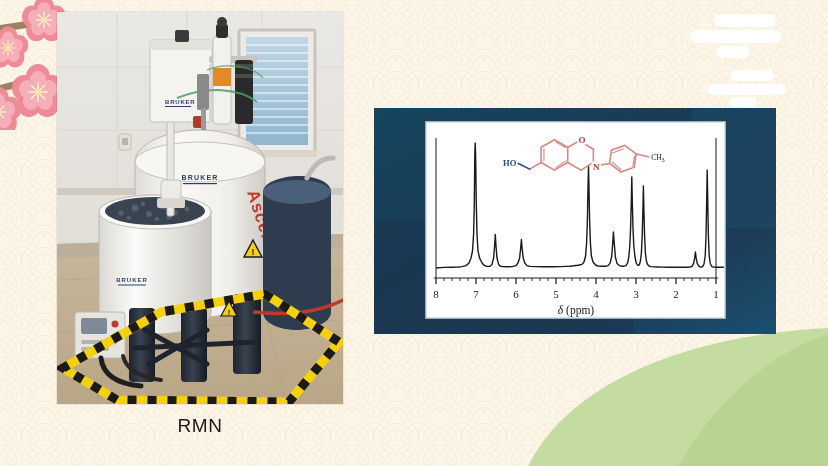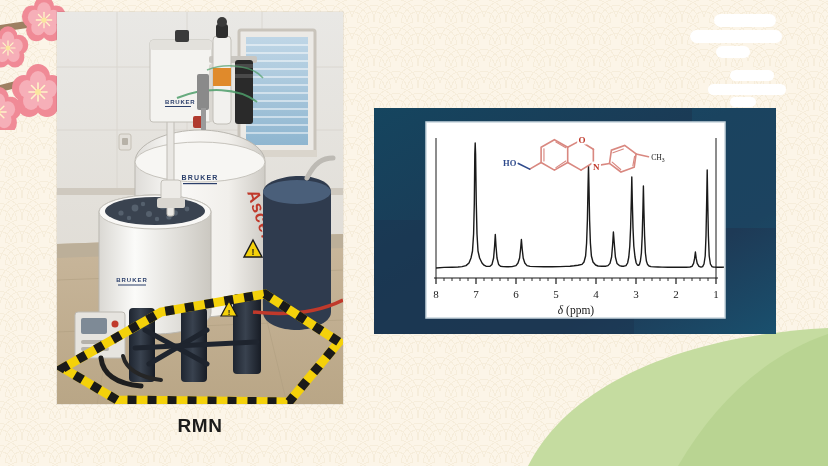--- a/index.html
+++ b/index.html
@@ -38,21 +38,21 @@
   
   #photo-frame{
     position:absolute;left:57px;top:12px;width:286px;height:392px;
     background:#cdc7bd;overflow:hidden;
     box-shadow:0 0 0 1px rgba(0,0,0,.06);
   }
   #photo-frame svg{display:block;}
   #photo-caption{
     position:absolute;left:57px;top:415px;width:286px;
     text-align:center;
-    font-size:19px;font-weight:bold;color:#1C1C1C;
+    font-size:19px;font-weight:normal;color:#1C1C1C;
     letter-spacing:.6px;
   }
 
   
   #spec-frame{
     position:absolute;left:374px;top:108px;width:402px;height:226px;
     overflow:hidden;
   }
   #spec-frame svg{display:block;}
 </style>

